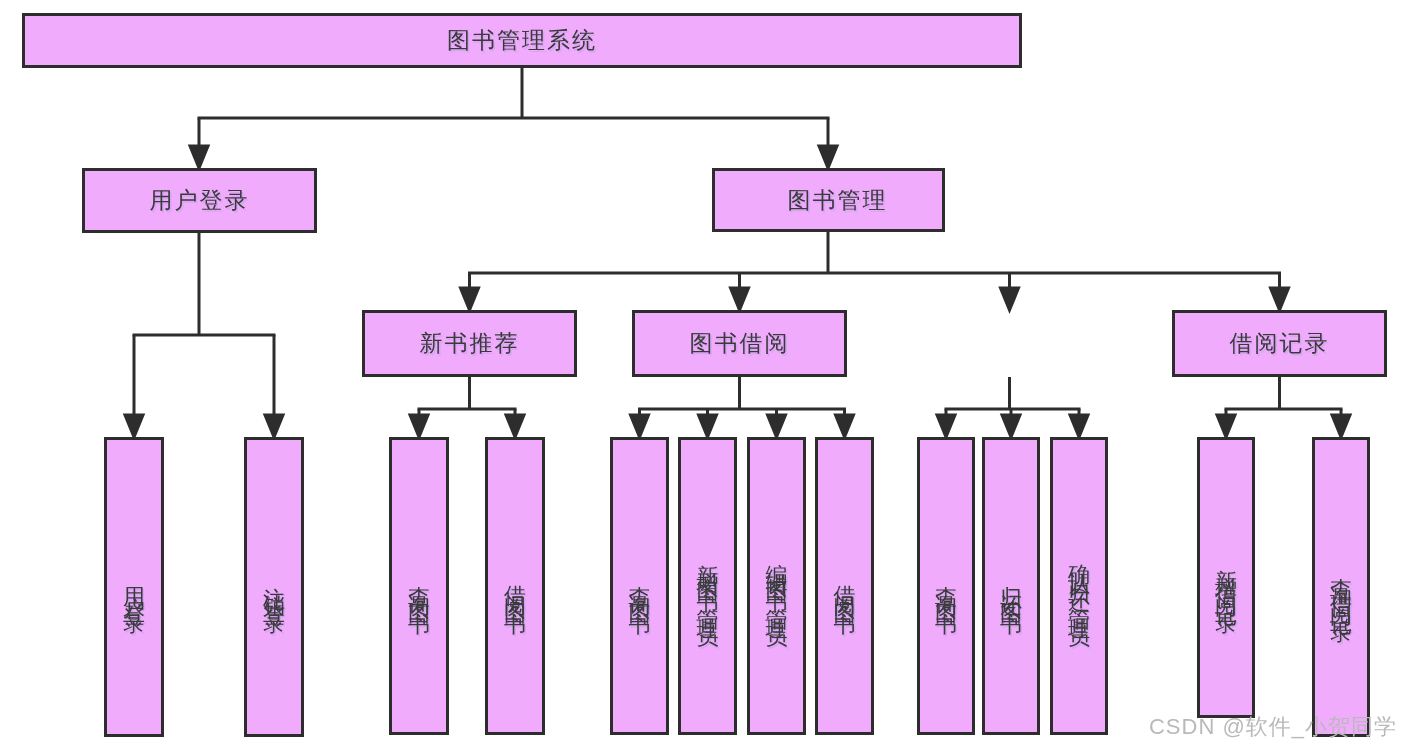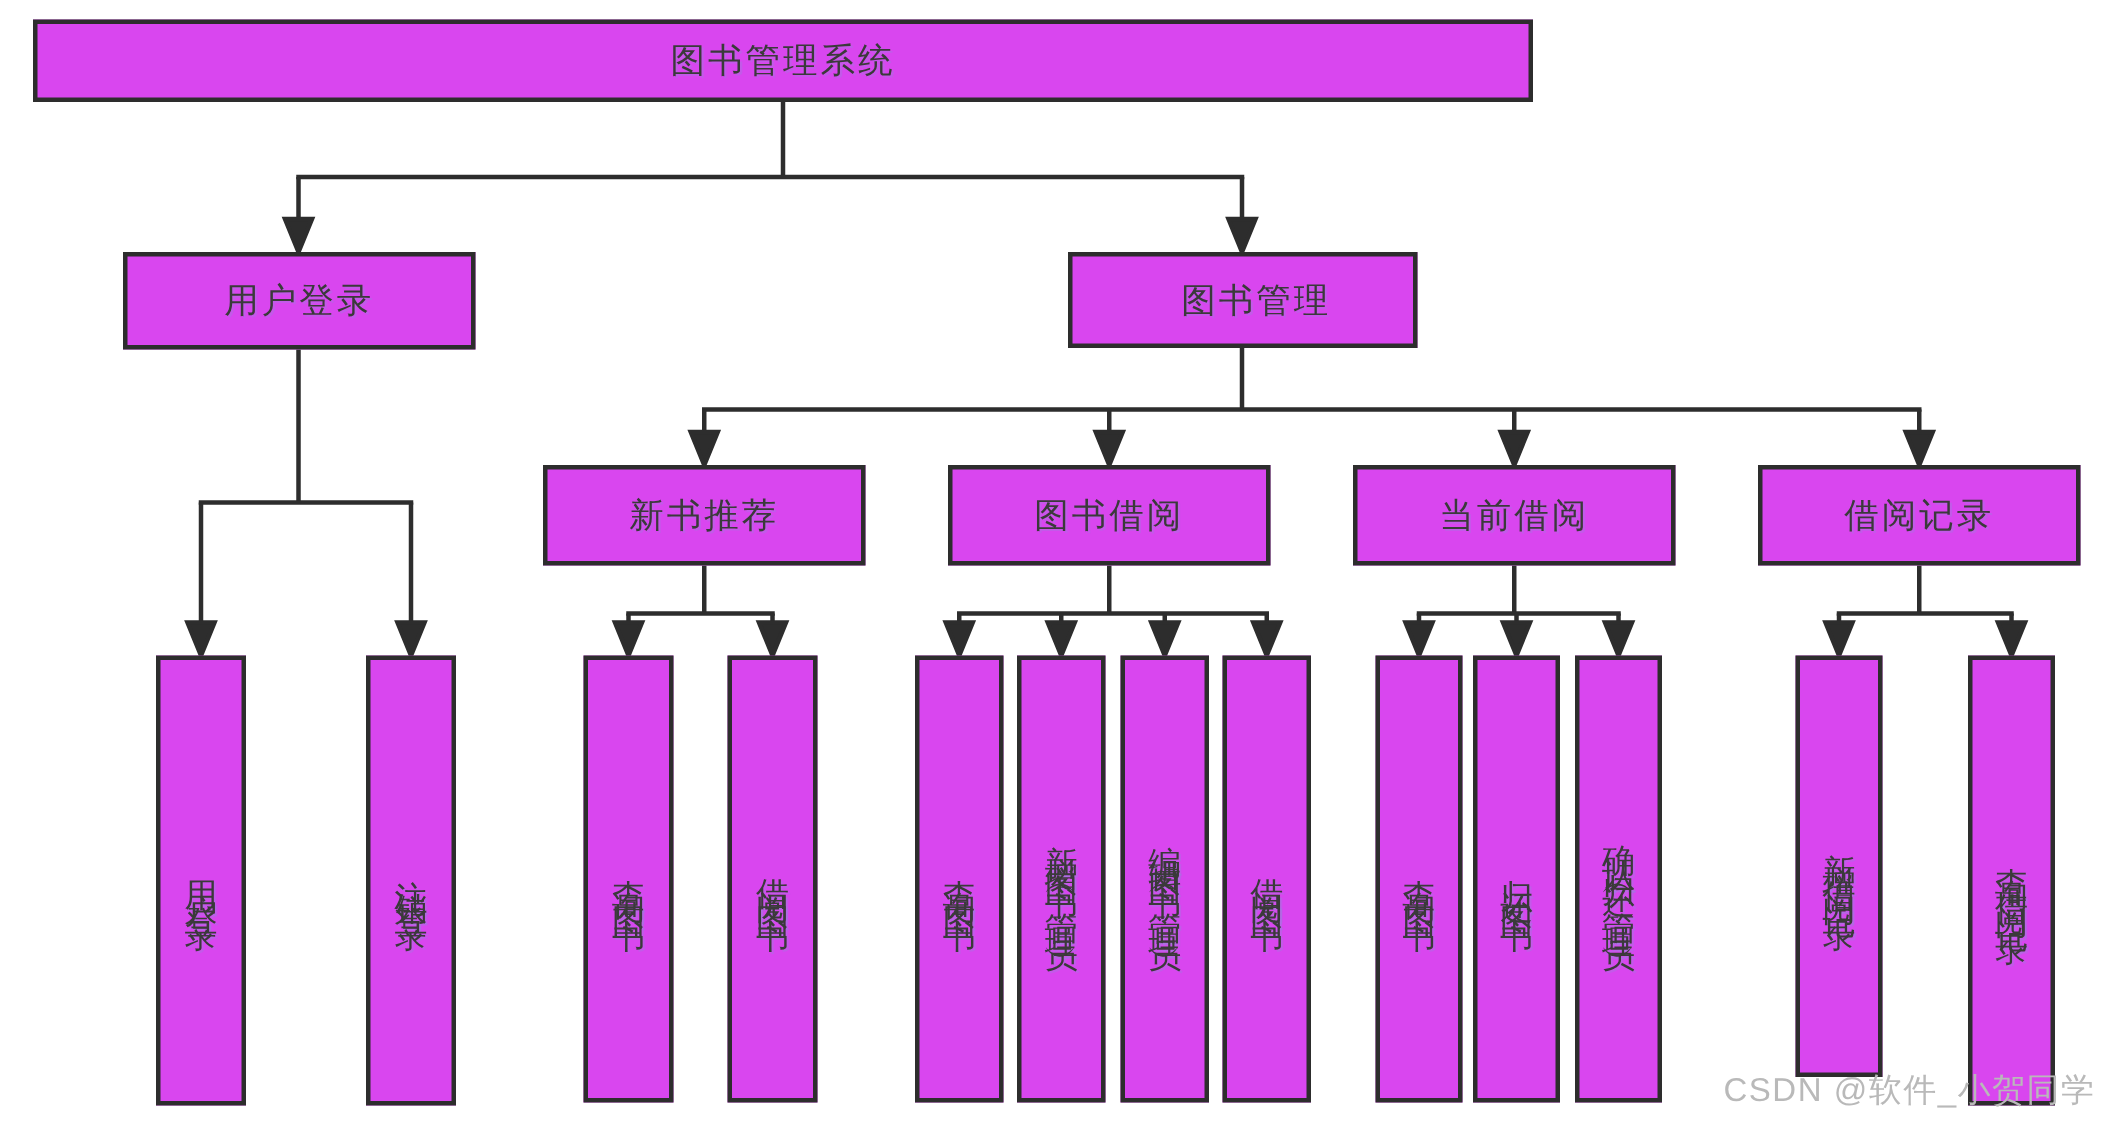--- a/index.html
+++ b/index.html
@@ -13,21 +13,21 @@
   }
   .wires {
     position: absolute;
     left: 0; top: 0;
     width: 1405px; height: 747px;
   }
   .node {
     position: absolute;
     box-sizing: border-box;
     border: 3px solid #2d2d2d;
-    background: #d946ef;
+    background: #f0abfc;
     display: flex;
     align-items: center;
     justify-content: center;
     color: #3a3a3a;
   }
   .node .hlabel {
     font-size: 23px;
     letter-spacing: 2px;
     white-space: nowrap;
     text-shadow: 1.5px 1.5px 0 rgba(130,150,215,0.25);
@@ -130,23 +130,20 @@
   <div class="node" style="left:712px; top:168px; width:233px; height:64px;padding-left:18px;">
     <span class="hlabel">图书管理</span>
   </div>
 
   <div class="node" style="left:362px; top:310px; width:215px; height:67px;">
     <span class="hlabel">新书推荐</span>
   </div>
   <div class="node" style="left:632px; top:310px; width:215px; height:67px;">
     <span class="hlabel">图书借阅</span>
   </div>
-  <div class="node" style="left:902px; top:310px; width:215px; height:67px;">
-    <span class="hlabel">当前借阅</span>
-  </div>
   <div class="node" style="left:1172px; top:310px; width:215px; height:67px;">
     <span class="hlabel">借阅记录</span>
   </div>
 
   <div class="node leaf" style="left:104px; top:437px; width:60px; height:300px;">
     <span class="vlabel">用户登录</span>
   </div>
   <div class="node leaf" style="left:244px; top:437px; width:60px; height:300px;">
     <span class="vlabel">注销登录</span>
   </div>

